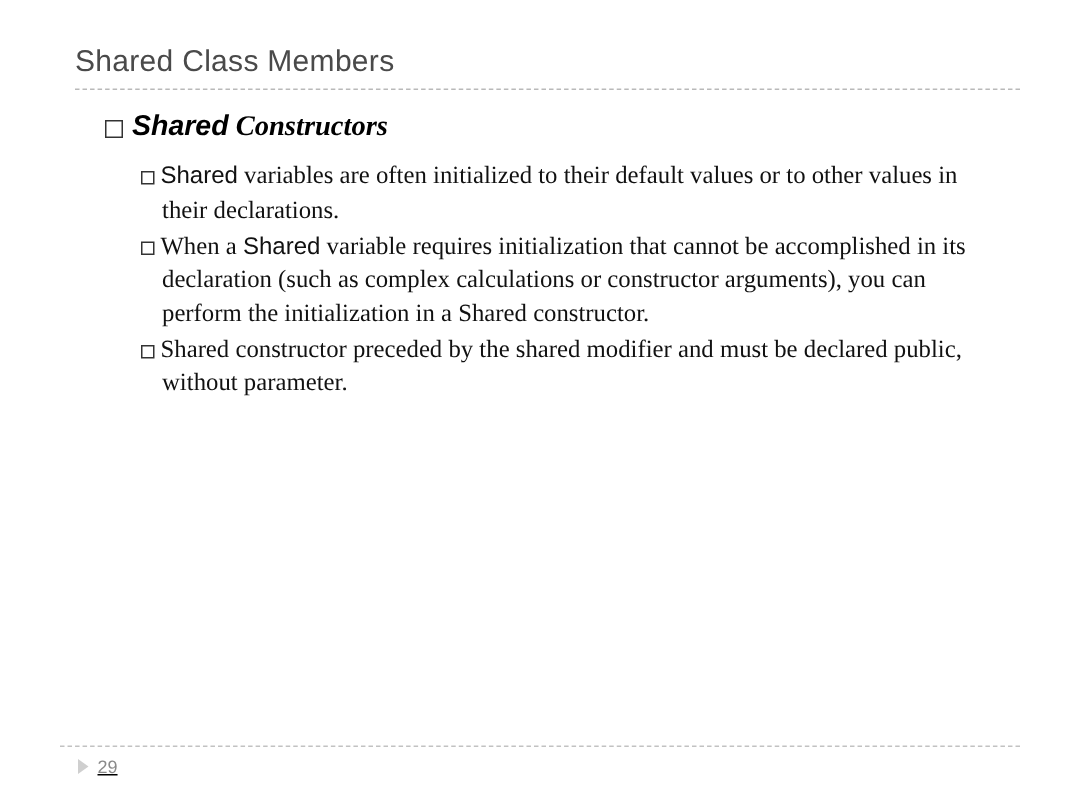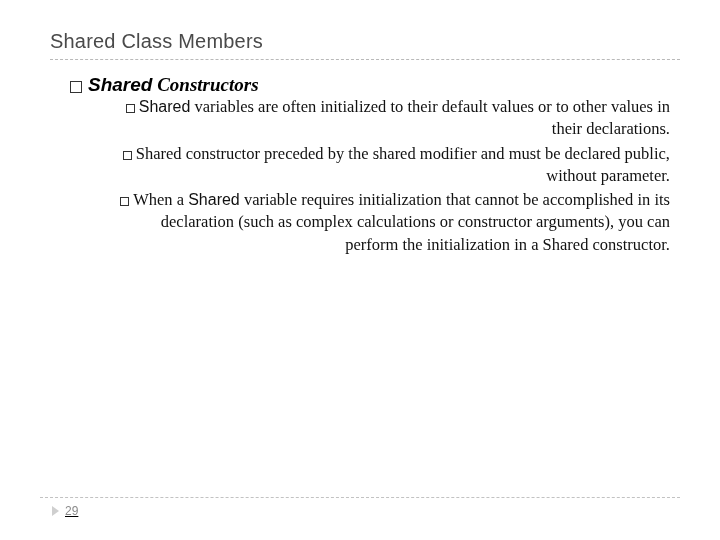--- a/index.html
+++ b/index.html
@@ -24,20 +24,21 @@
     margin-bottom: 6px;
     letter-spacing: 0.2px;
   }
   .dashline {
     border: none;
     border-top: 1px dashed #b9b9b9;
     margin-bottom: 14px;
   }
   .level1 {
     margin-left: 2px;
+    margin-bottom: 10px;
     padding-left: 18px;
   }
   .level1-row {
     display: flex;
     align-items: baseline;
   }
   .bullet-box {
     display: inline-block;
     width: 12px;
     height: 12px;
@@ -77,21 +78,20 @@
     margin-left: 44px;
     margin-right: 10px;
     font-size: 16.5px;
     line-height: 1.35;
     color: #111;
   }
   .level2 p {
     margin-bottom: 2px;
     text-indent: -14px;
     padding-left: 14px;
-    text-align: right;
   }
   .footer {
     position: absolute;
     left: 40px;
     bottom: 22px;
     right: 40px;
     text-decoration: underline;
   }
   .footer-dash {
     border: none;
@@ -130,24 +130,24 @@
         <span class="shared-kw">Shared</span><span class="constructors"> Constructors</span>
       </span>
     </div>
   </div>
 
   <div class="level2">
     <p>
       <span class="small-box"></span><span class="shared-kw-sm">Shared</span><span> variables are often initialized to their default values or to other values in their declarations.</span>
     </p>
     <p>
-      <span class="small-box"></span><span>Shared constructor preceded by the shared modifier and must be declared public, without parameter.</span>
+      <span class="small-box"></span><span>When a </span><span class="shared-kw-sm">Shared</span><span> variable requires initialization that cannot be accomplished in its declaration (such as complex calculations or constructor arguments), you can perform the initialization in a Shared constructor.</span>
     </p>
     <p>
-      <span class="small-box"></span><span>When a </span><span class="shared-kw-sm">Shared</span><span> variable requires initialization that cannot be accomplished in its declaration (such as complex calculations or constructor arguments), you can perform the initialization in a Shared constructor.</span>
+      <span class="small-box"></span><span>Shared constructor preceded by the shared modifier and must be declared public, without parameter.</span>
     </p>
   </div>
 
   <div class="footer">
     <hr class="footer-dash">
     <div class="page-row">
       <div class="tri"></div>
       <span class="pagenum">29</span>
     </div>
   </div>

